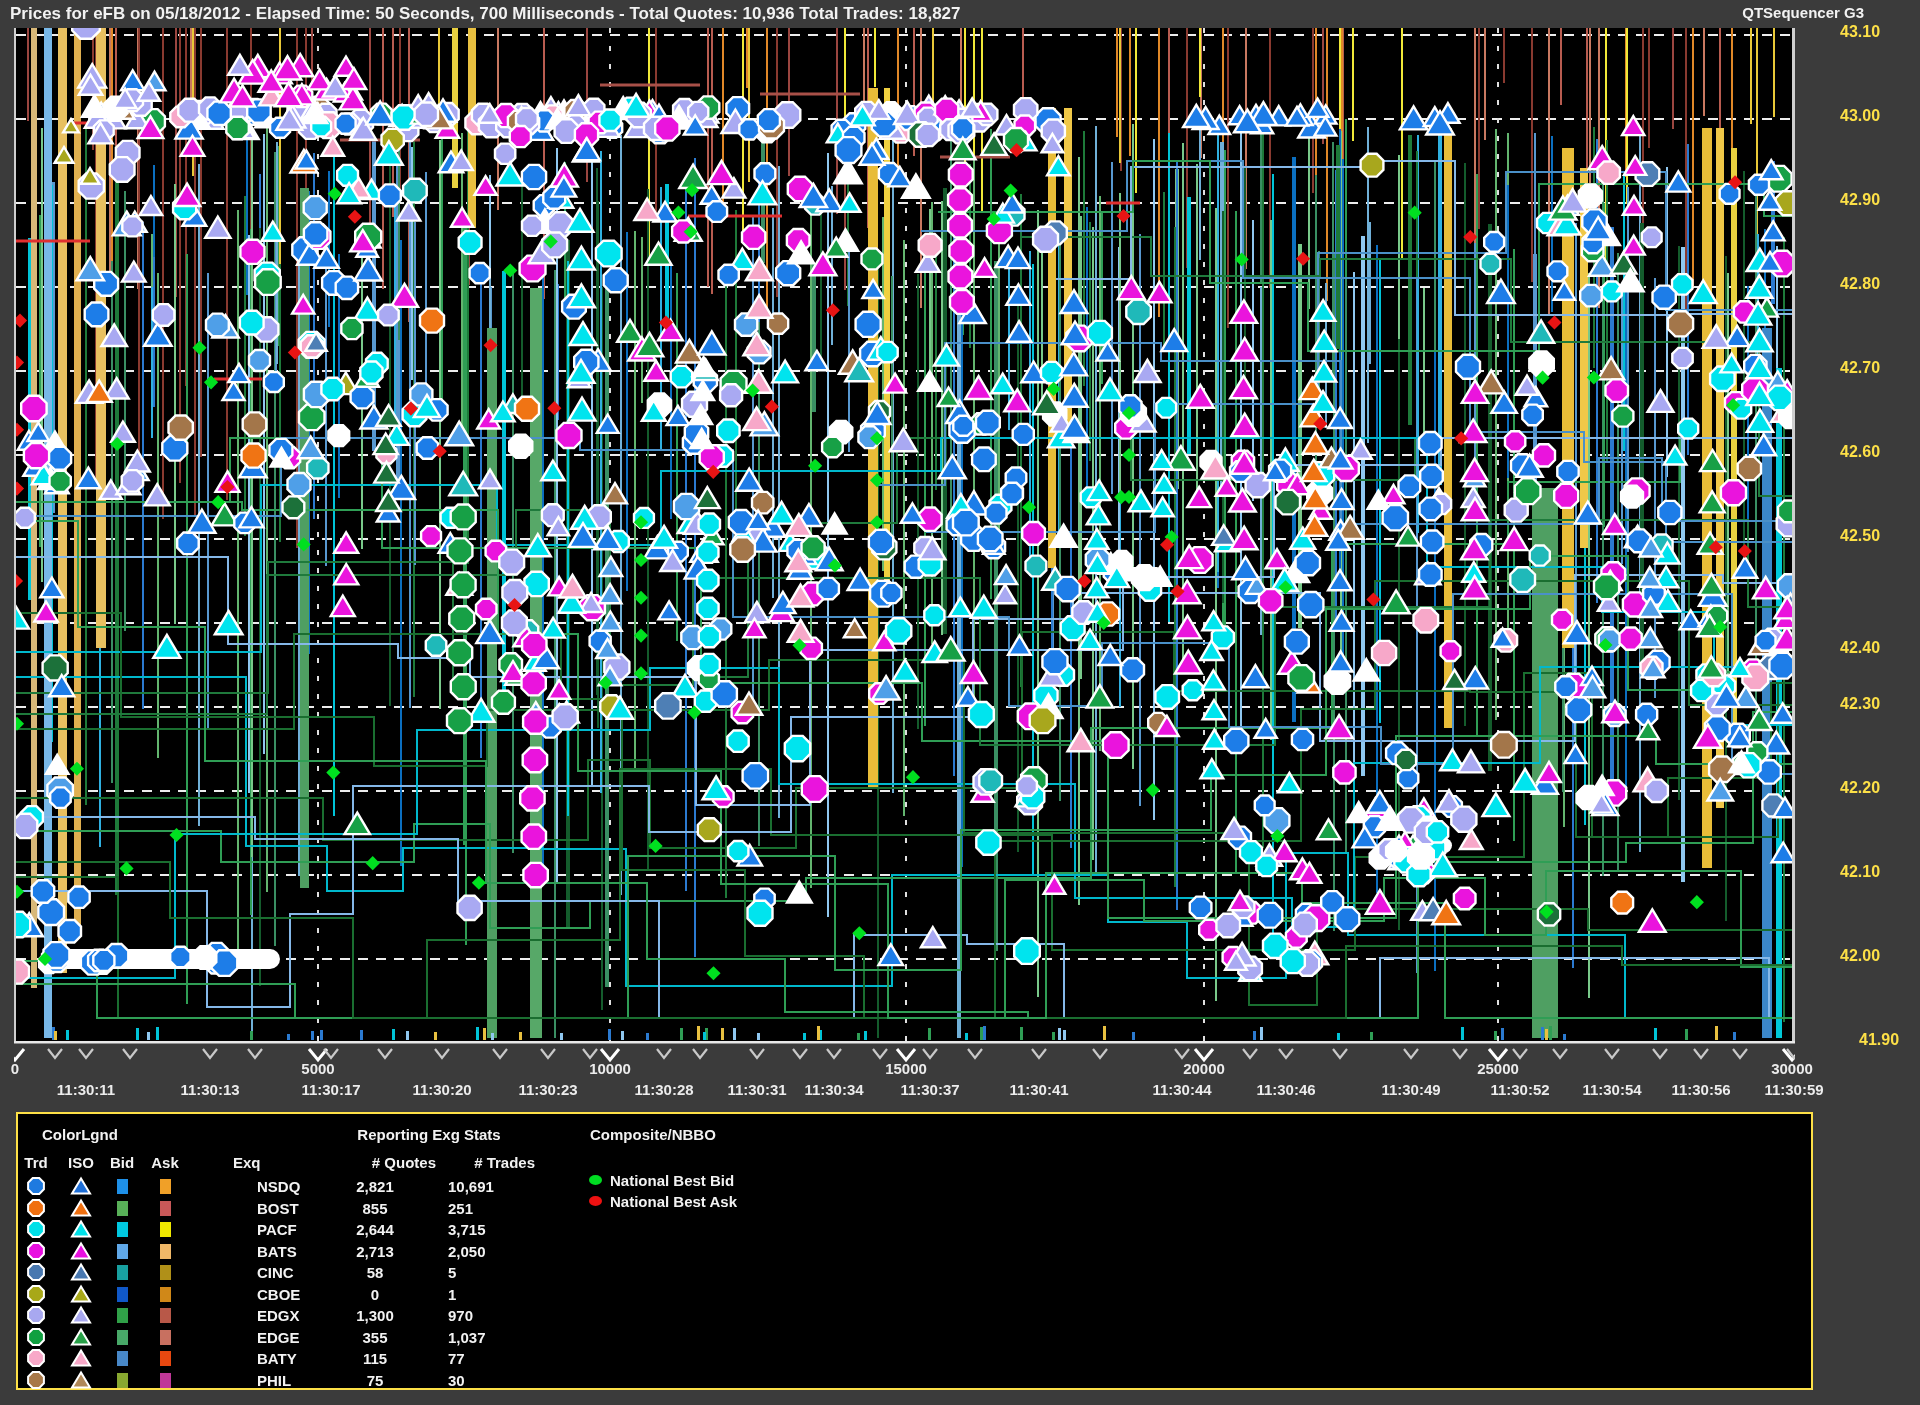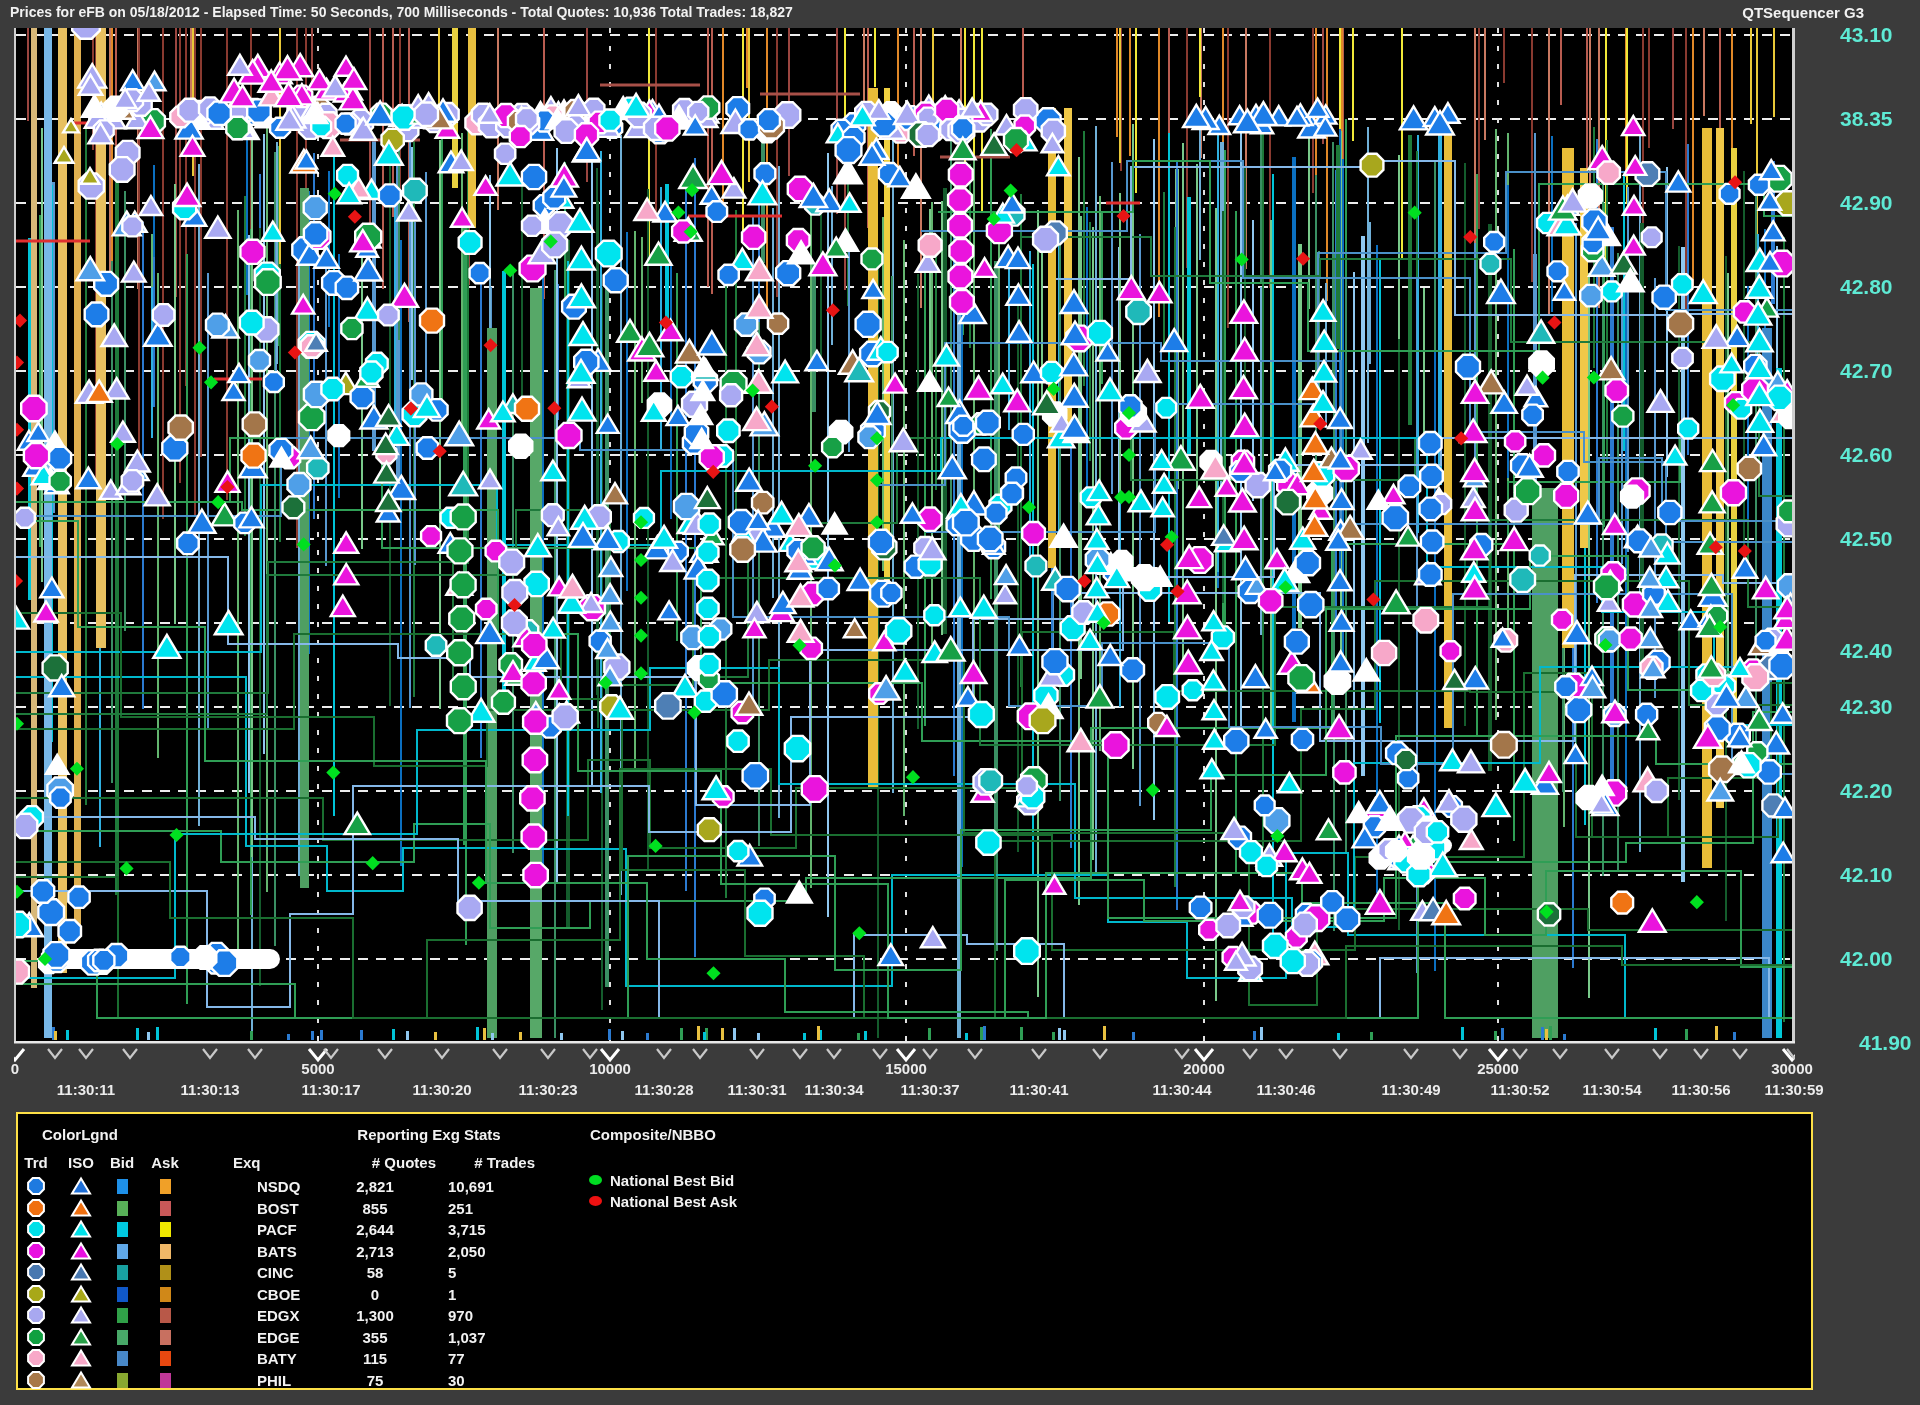--- a/index.html
+++ b/index.html
@@ -3,25 +3,25 @@
 <meta charset="utf-8">
 <style>
   html,body{margin:0;padding:0;}
   body{
     width:1920px;height:1405px;position:relative;overflow:hidden;
     background:#3b3b3b;color:#f2f2f2;
     font-family:"Liberation Sans", sans-serif;font-weight:bold;
     -webkit-font-smoothing:none;
   }
   .titlebar{position:absolute;left:0;top:0;width:1920px;height:26px;}
-  .titlebar .tl{position:absolute;left:10px;top:4px;font-size:14px;white-space:nowrap;}
+  .titlebar .tl{position:absolute;left:10px;top:4px;font-size:17px;white-space:nowrap;}
   .titlebar .tr{position:absolute;right:56px;top:4px;font-size:15px;}
   #chartHost{position:absolute;left:14px;top:28px;width:1781px;height:1036px;}
   #chartHost svg{display:block;}
-  .plabel{position:absolute;left:1840px;width:80px;font-size:21px;color:#5eead4;white-space:nowrap;}
+  .plabel{position:absolute;left:1840px;width:80px;font-size:16px;color:#fde047;white-space:nowrap;}
   .xlabel,.tlabel{position:absolute;transform:translateX(-50%);font-size:15px;color:#ececec;white-space:nowrap;}
   .legend{
     position:absolute;left:16px;top:1112px;width:1797px;height:278px;
     background:#000;border:2px solid #fde047;box-sizing:border-box;font-size:15px;
   }
   .lg-title{position:absolute;top:12px;white-space:nowrap;}
   .lg-colorlgnd{left:24px;}
   .lg-stats{left:311px;width:200px;text-align:center;}
   .lg-comp{left:572px;}
   .lg-colhdr{position:absolute;top:40px;text-align:center;}
@@ -1931,21 +1931,21 @@
           <path d="M1439 1021 L1446 1030 L1453 1021" fill="none" stroke="#c9c9c9" stroke-width="2.2"></path>
           <path d="M1539 1021 L1546 1030 L1553 1021" fill="none" stroke="#c9c9c9" stroke-width="2.2"></path>
           <path d="M1639 1021 L1646 1030 L1653 1021" fill="none" stroke="#c9c9c9" stroke-width="2.2"></path>
           <path d="M1719 1021 L1726 1030 L1733 1021" fill="none" stroke="#c9c9c9" stroke-width="2.2"></path>
         </g>
       </svg>
     </div>
 
   <div id="yAxis">
       <div class="plabel" style="top: 23px;">43.10</div>
-      <div class="plabel" style="top: 107px;">38.35</div>
+      <div class="plabel" style="top: 107px;">43.00</div>
       <div class="plabel" style="top: 191px;">42.90</div>
       <div class="plabel" style="top: 275px;">42.80</div>
       <div class="plabel" style="top: 359px;">42.70</div>
       <div class="plabel" style="top: 443px;">42.60</div>
       <div class="plabel" style="top: 527px;">42.50</div>
       <div class="plabel" style="top: 611px; margin-top: 28px;">42.40</div>
       <div class="plabel" style="top: 695px;">42.30</div>
       <div class="plabel" style="top: 779px;">42.20</div>
       <div class="plabel" style="top: 863px;">42.10</div>
       <div class="plabel" style="top: 947px;">42.00</div>

